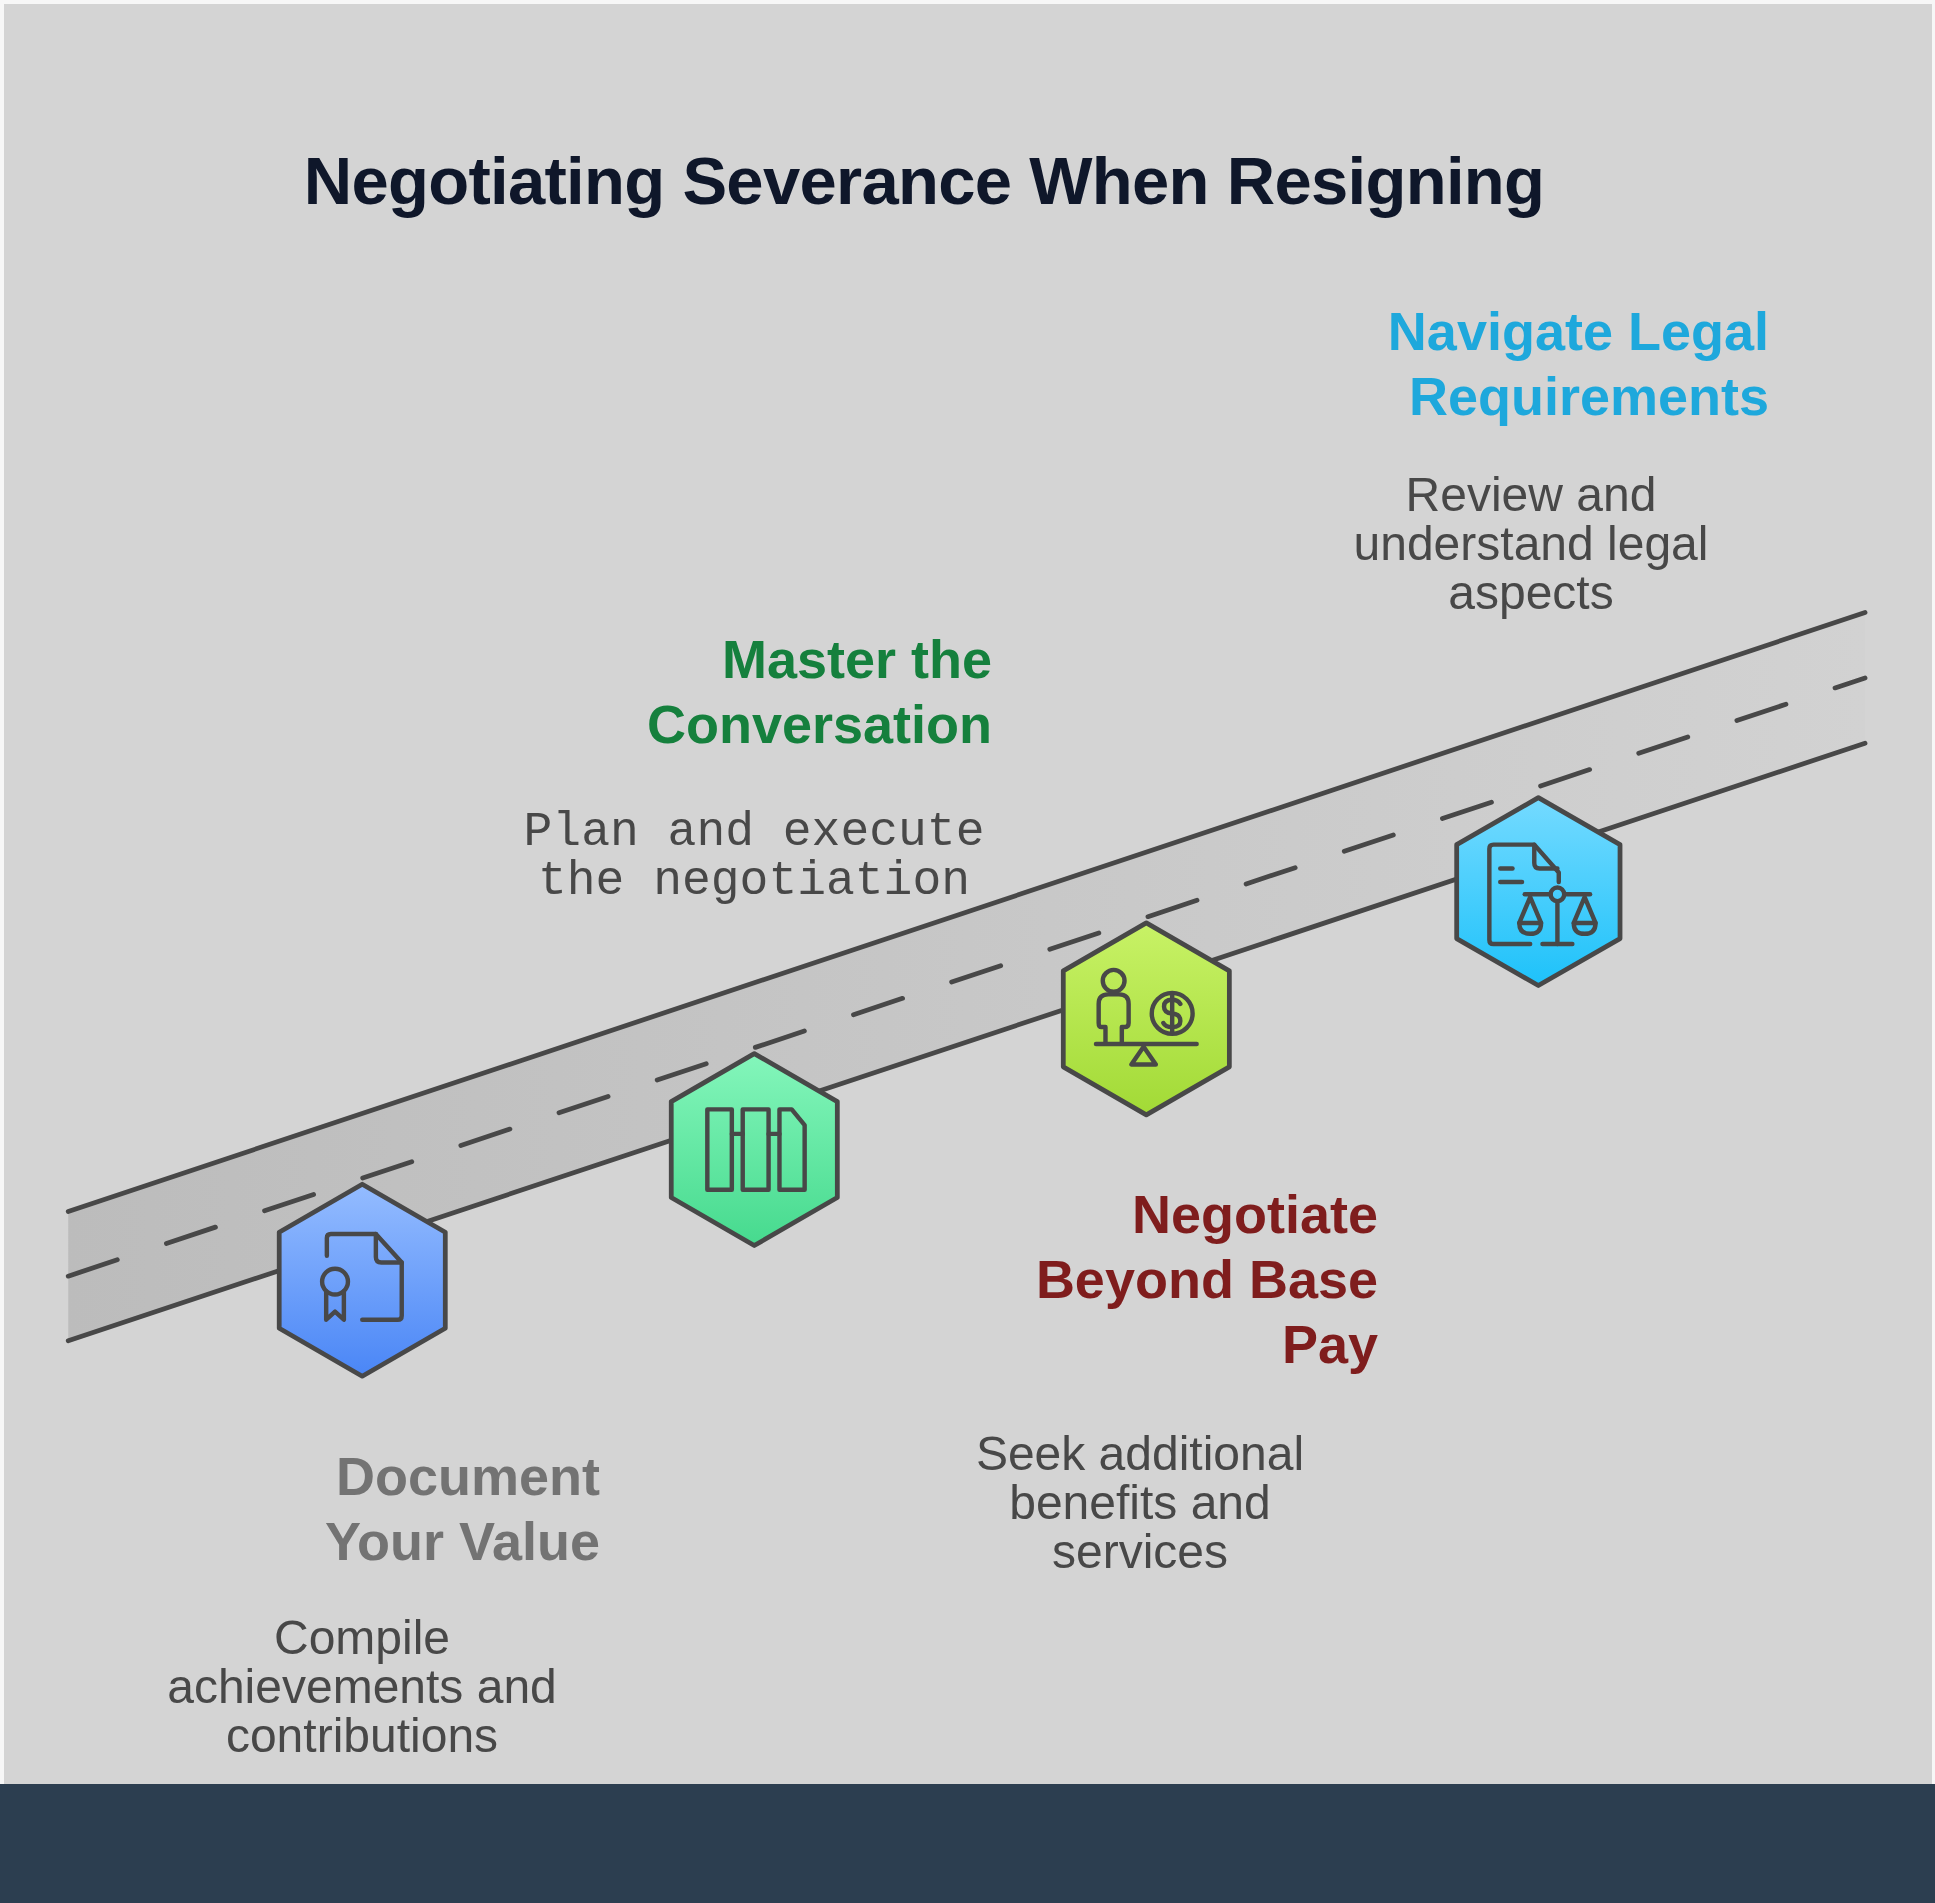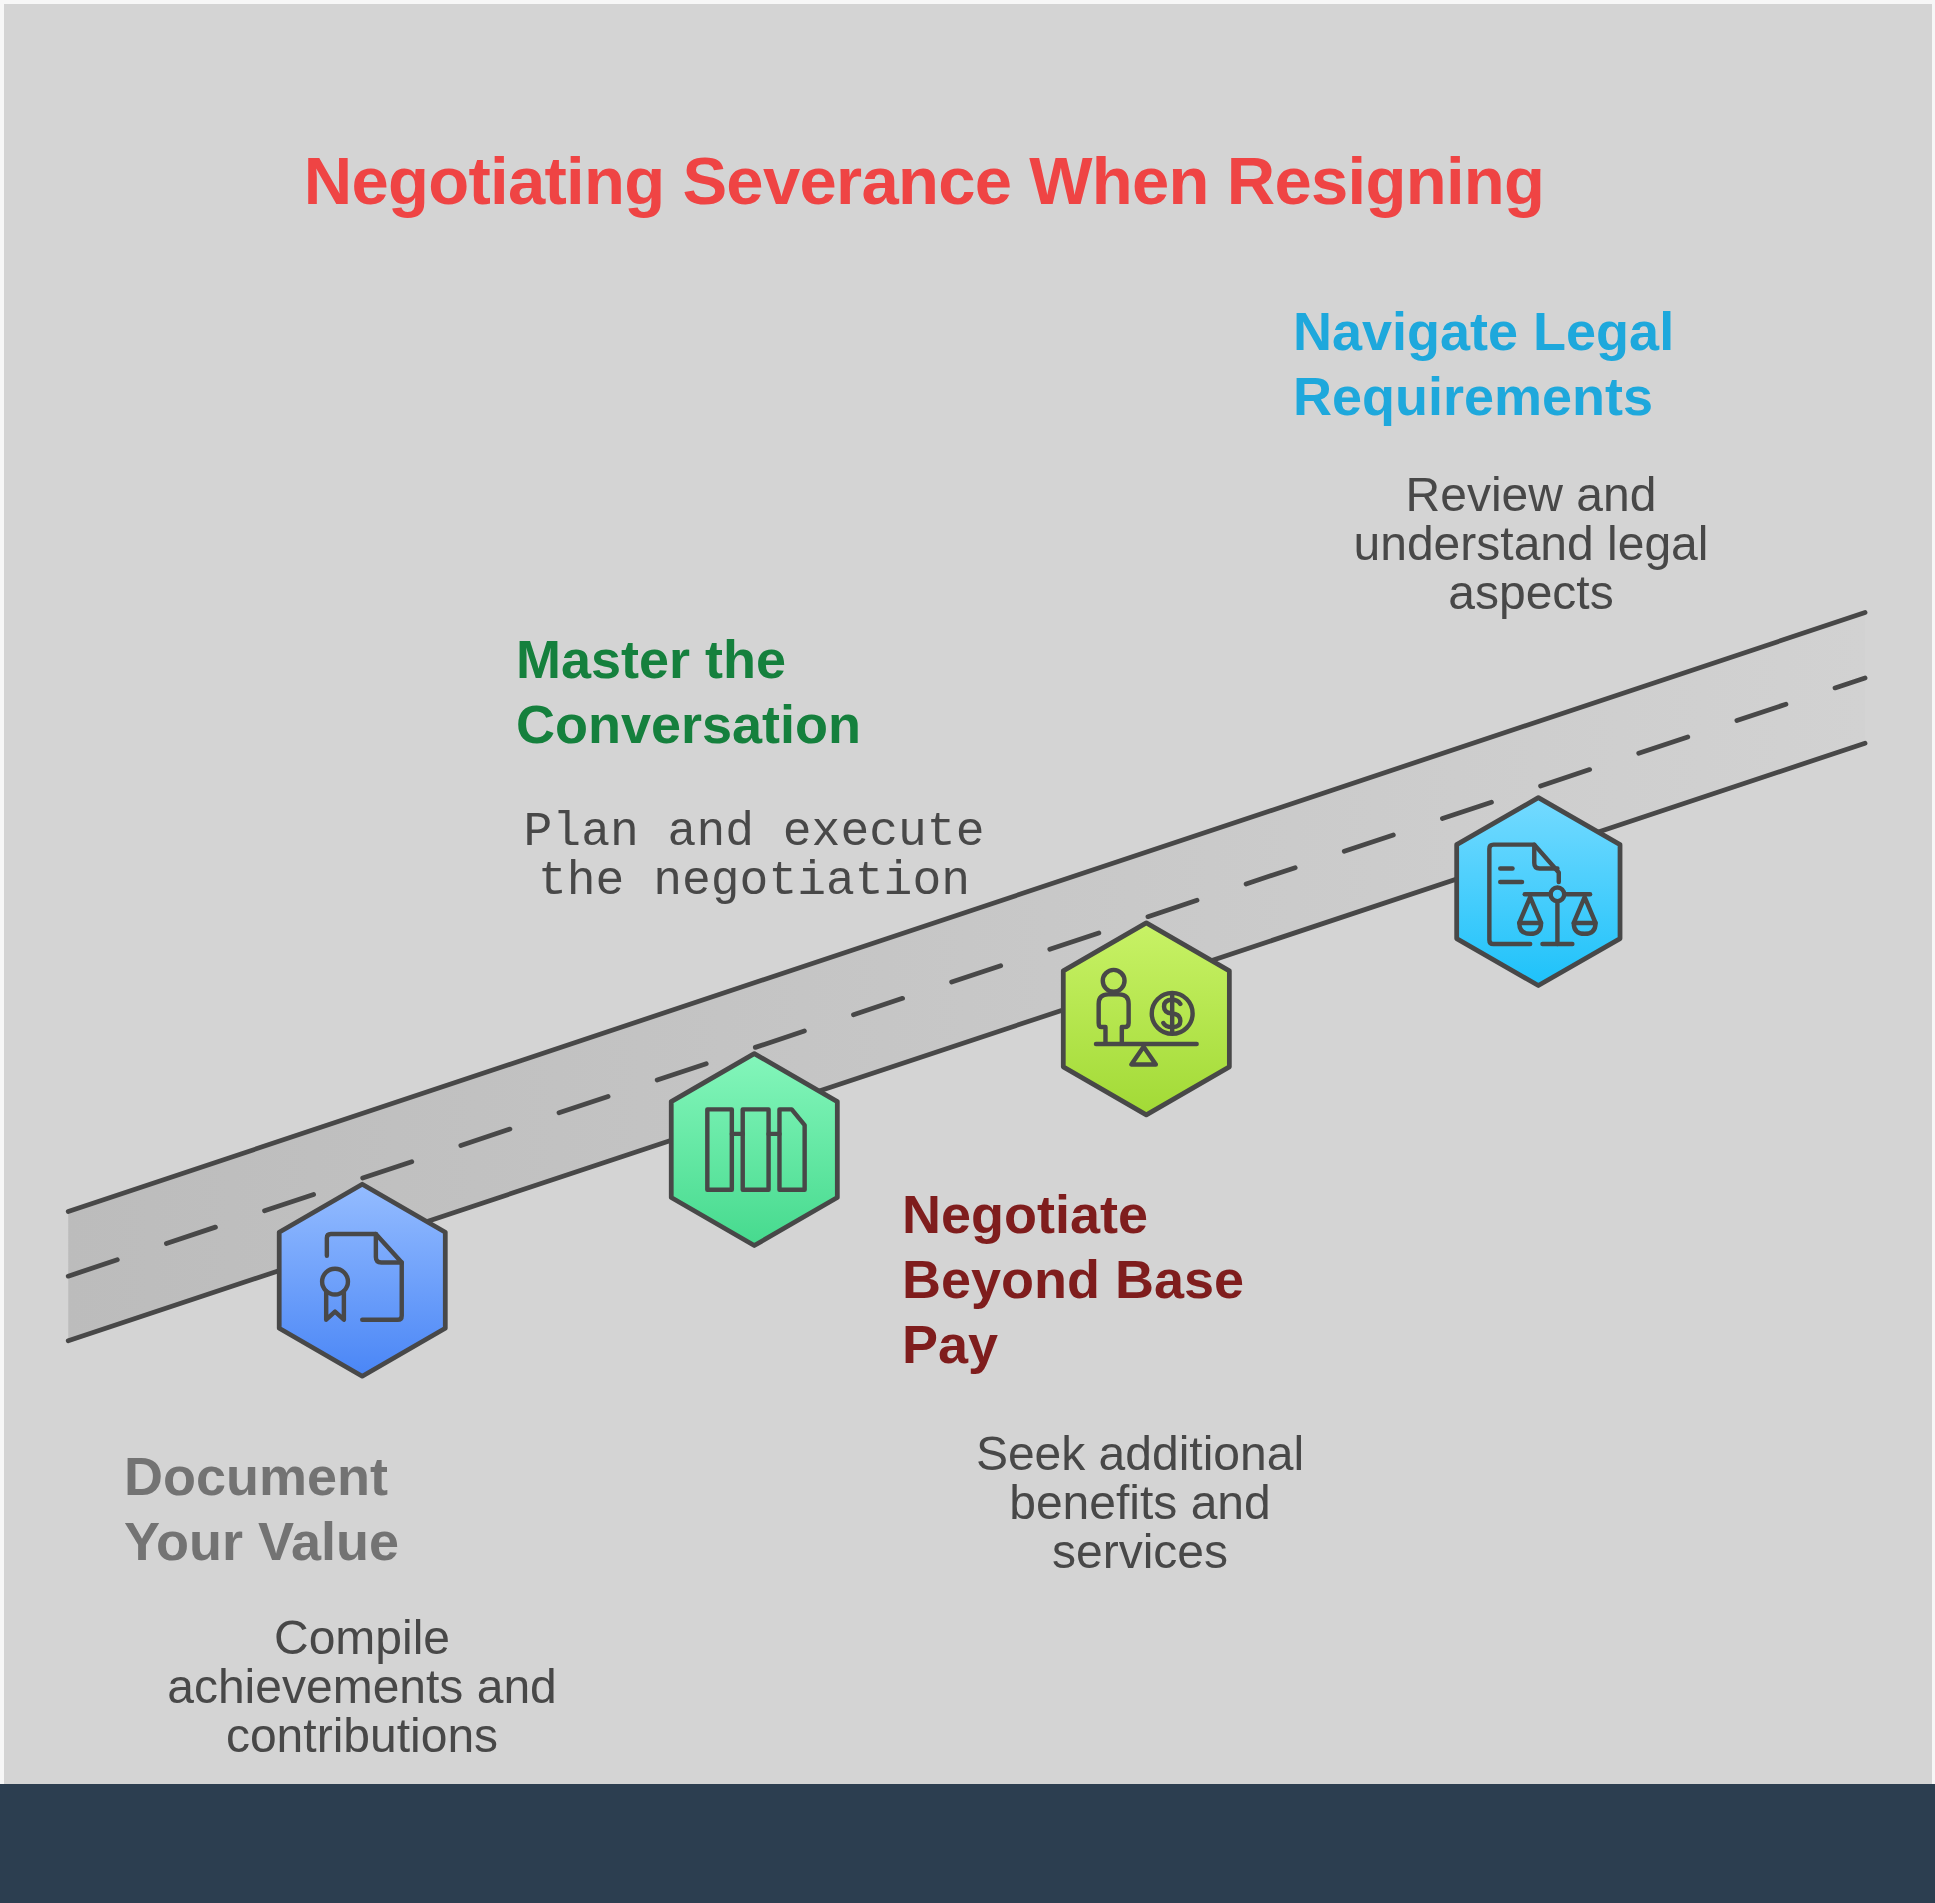--- a/index.html
+++ b/index.html
@@ -12,25 +12,25 @@
     position: absolute; left: 4.1px; top: 4.1px; width: 1928px; height: 1781px;
     background: #d4d4d4;
   }
   #footer-band {
     position: absolute; left: 0; top: 1784px; width: 1936px; height: 119px;
     background: #2c3e50;
   }
   #diagram-svg { position: absolute; left: 0; top: 0; width: 1936px; height: 1903px; }
   .title {
     position: absolute; left: 0; width: 1848px; top: 143px; text-align: center;
-    font-weight: bold; font-size: 67px; color: #ef4444; letter-spacing: -0.7px;
+    font-weight: bold; font-size: 67px; color: #0f172a; letter-spacing: -0.7px;
     line-height: 75px;
   }
   .step-title {
-    position: absolute; text-align: left; font-weight: bold; font-size: 54px;
+    position: absolute; text-align: right; font-weight: bold; font-size: 54px;
     line-height: 65px; width: 476px; white-space: pre-line;
   }
   .step-desc {
     position: absolute; text-align: center; font-size: 48px; color: #484848;
     line-height: 49px; width: 476px; white-space: pre-line;
   }
 </style>
 </head>
 <body>
 

